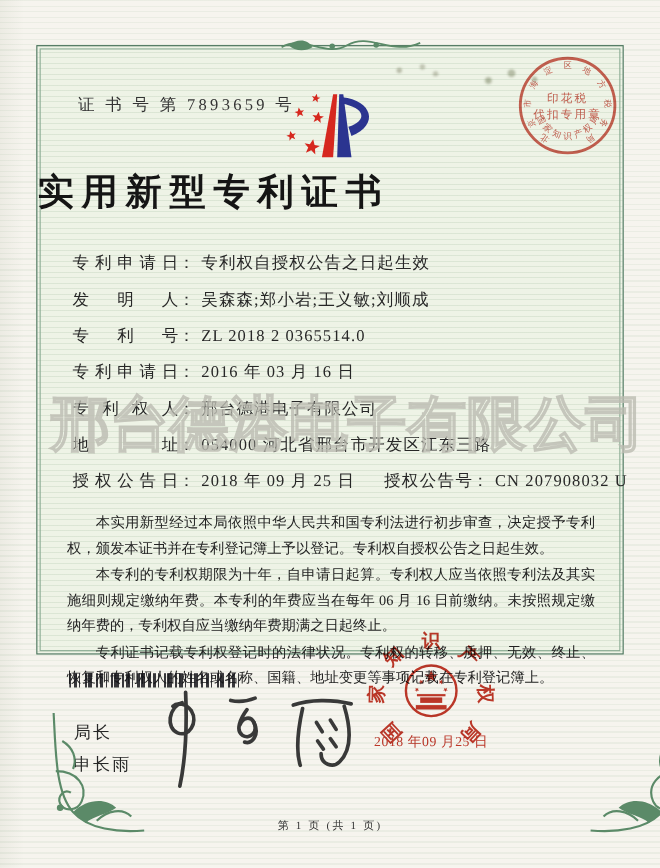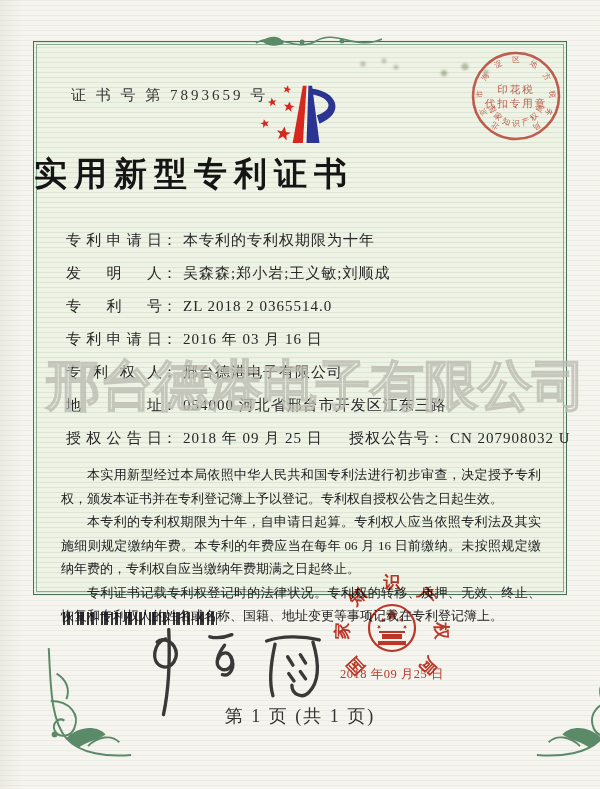--- a/index.html
+++ b/index.html
@@ -43,21 +43,21 @@
   
   .barcode{position:absolute;left:29px;top:570px;width:157px;height:13px;opacity:.85;
     background:repeating-linear-gradient(90deg,
       #15151a 0 2px, rgba(0,0,0,0) 2px 4px,
       #15151a 4px 7px, rgba(0,0,0,0) 7px 9px,
       #15151a 9px 10px, rgba(0,0,0,0) 10px 14px,
       #15151a 14px 16px, rgba(0,0,0,0) 16px 17px,
       #15151a 17px 21px, rgba(0,0,0,0) 21px 24px);}
   .signer{position:absolute;left:33px;top:610px;font-size:15.5px;line-height:29px;letter-spacing:2px;}
   .signature{position:absolute;left:100px;top:582px;width:200px;height:95px;}
-  .footer{position:absolute;left:0;top:662px;width:100%;text-align:center;font-size:18px;letter-spacing:2px;color:#333;}
+  .footer{position:absolute;left:0;top:702px;width:100%;text-align:center;font-size:10px;letter-spacing:2px;color:#333;}
   
   .watermark{
     position:absolute;left:46px;top:350px;z-index:5;white-space:nowrap;
     font-family:"Liberation Sans","DejaVu Sans",sans-serif;
     font-size:54px;font-weight:700;letter-spacing:0px;
     color:rgba(255,255,255,0);-webkit-text-stroke:1.3px #bcbcb2;opacity:.8;pointer-events:none;
   }
   
   .seal{position:absolute;mix-blend-mode:multiply;}
   .office-seal{left:326px;top:566px;width:132px;height:136px;z-index:6;}
@@ -103,21 +103,21 @@
     <use href="#st" transform="translate(41,56) scale(8) rotate(10)" fill="#d6281f"></use>
     <polygon points="62,4 66,4 62,66 51,66" fill="#d6281f"></polygon>
     <polygon points="68,4 72,4 80,66 66,66" fill="#2b3490"></polygon>
     <path d="M71,7 C100,10 108,34 80,45 L77,36 C96,30 94,17 70,13 Z" fill="#2b3490"></path>
   </svg>
 
   <div class="title">实用新型专利证书</div>
 
   <div class="fields">
     <div class="frow">
-      <span class="flabel">专利申请日</span><span class="fcolon">：</span><span class="fvalue">本专利的专利权期限为十年</span>
+      <span class="flabel">专利申请日</span><span class="fcolon">：</span><span class="fvalue">专利权自授权公告之日起生效</span>
     </div>
     <div class="frow">
       <span class="flabel">发明人</span><span class="fcolon">：</span><span class="fvalue">吴森森;郑小岩;王义敏;刘顺成</span>
     </div>
     <div class="frow">
       <span class="flabel">专利号</span><span class="fcolon">：</span><span class="fvalue">ZL 2018 2 0365514.0</span>
     </div>
     <div class="frow">
       <span class="flabel">专利申请日</span><span class="fcolon">：</span><span class="fvalue">2016 年 03 月 16 日</span>
     </div>
@@ -136,20 +136,24 @@
   </div>
 
   <div class="paras">
     <p>本实用新型经过本局依照中华人民共和国专利法进行初步审查，决定授予专利权，颁发本证书并在专利登记簿上予以登记。专利权自授权公告之日起生效。</p>
     <p>本专利的专利权期限为十年，自申请日起算。专利权人应当依照专利法及其实施细则规定缴纳年费。本专利的年费应当在每年 06 月 16 日前缴纳。未按照规定缴纳年费的，专利权自应当缴纳年费期满之日起终止。</p>
     <p>专利证书记载专利权登记时的法律状况。专利权的转移、质押、无效、终止、恢复和专利权人的姓名或名称、国籍、地址变更等事项记载在专利登记簿上。</p>
   </div>
 
   <div class="barcode"></div>
 
+  <div class="signer">
+    <div>局长</div>
+    <div>申长雨</div>
+  </div>
 
   <svg class="signature" viewBox="0 0 190 90">
     <g fill="none" stroke="#252525" stroke-width="3.2" stroke-linecap="round" opacity="0.9">
       <path d="M30,14 C18,18 16,36 26,40 C36,44 44,31 38,21 C34,15 26,13 22,17"></path>
       <path d="M33,5 C34,28 34,58 28,86"></path>
       <path d="M72,12 C80,14 88,12 93,10"></path>
       <path d="M86,20 C80,28 76,38 82,42 C88,46 96,40 92,31 C89,25 82,27 80,33"></path>
       <path d="M92,31 C97,41 91,50 84,48"></path>
       <path d="M126,16 C140,11 160,11 176,15"></path>
       <path d="M134,19 C130,37 128,55 132,68"></path>

